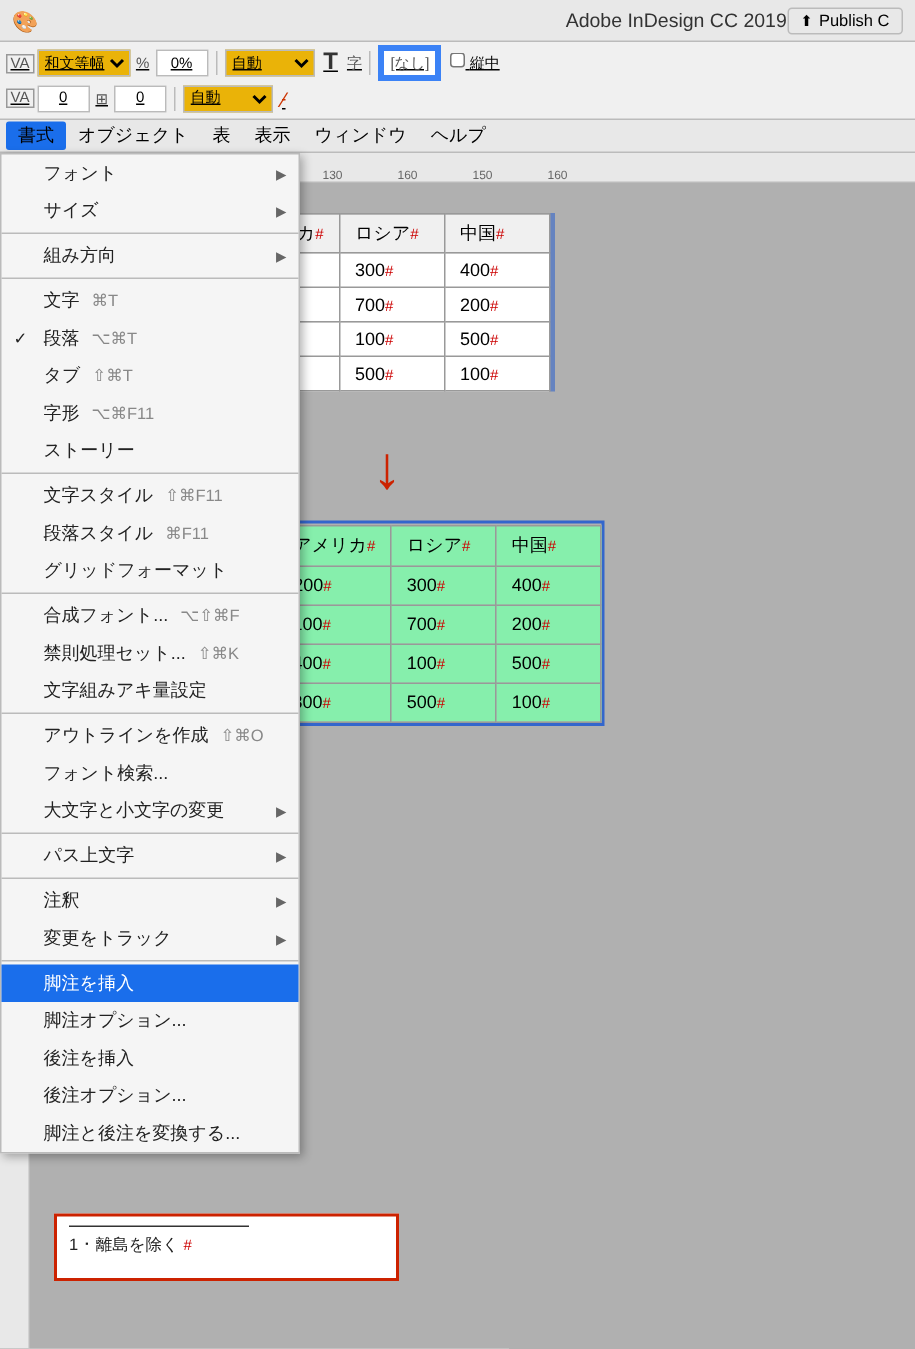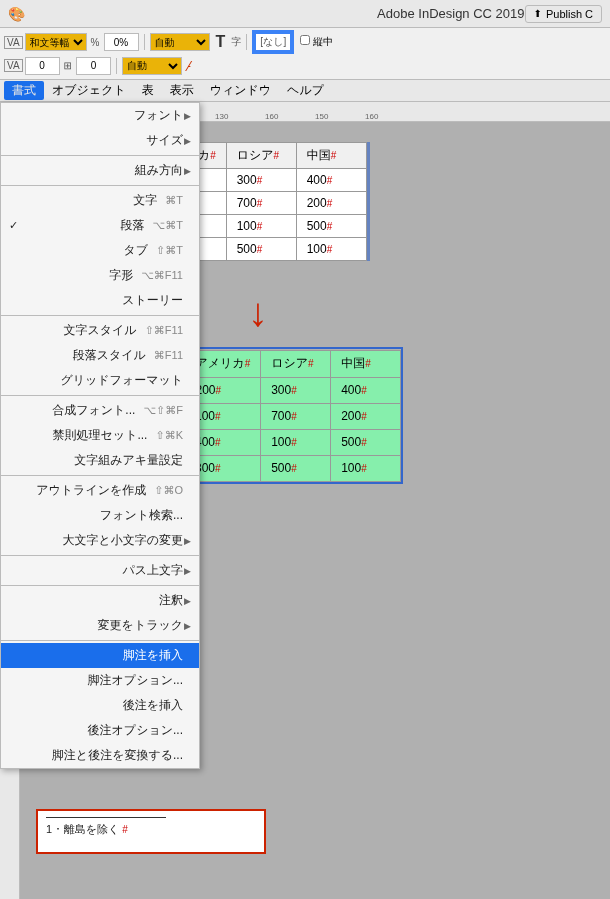--- a/index.html
+++ b/index.html
@@ -36,20 +36,21 @@
     }
 
     
     .toolbar {
       background: #f0f0f0;
       height: 52px;
       border-bottom: 1px solid #bbb;
       display: flex;
       flex-direction: column;
       padding: 2px 4px;
+      text-decoration: underline;
     }
     .toolbar-row {
       display: flex;
       align-items: center;
       height: 24px;
       gap: 2px;
       font-size: 11px;
     }
     .toolbar-label {
       font-size: 10px;
@@ -76,40 +77,40 @@
       margin: 0 3px;
     }
     .menu-item {
       padding: 1px 8px;
       cursor: pointer;
       border-radius: 2px;
       white-space: nowrap;
     }
     .menu-item.active {
       background: #1a6eeb;
-      color: #e5e5e5;
+      color: #000000;
     }
 
     
     .dropdown-menu {
       position: absolute;
       top: 22px;
       left: 0;
       background: #f5f5f5;
       border: 1px solid #bbb;
       box-shadow: 2px 2px 6px rgba(0,0,0,0.3);
       width: 200px;
       z-index: 100;
       font-size: 12px;
     }
     .dropdown-item {
       padding: 4px 16px 4px 28px;
       display: flex;
       align-items: center;
-      justify-content: flex-end;
+      justify-content: flex-start;
       cursor: pointer;
       color: #222;
       position: relative;
       white-space: nowrap;
     }
     .dropdown-item.highlighted {
       background: #1a6eeb;
       color: white;
     }
     .dropdown-item.checked::before {

